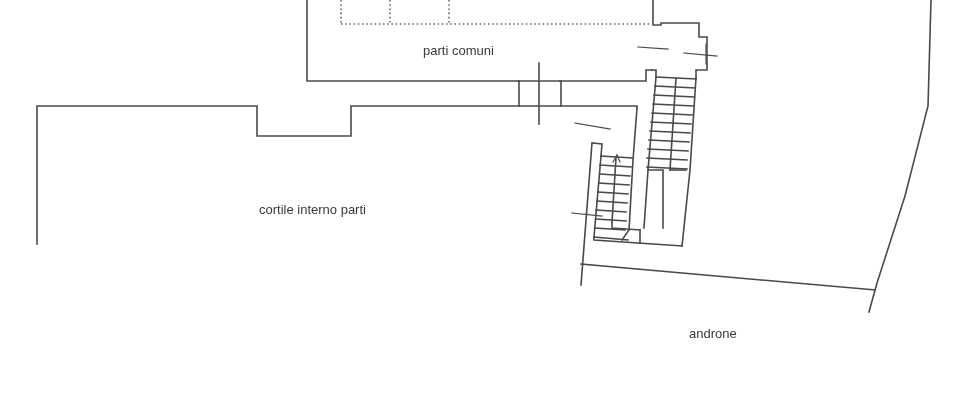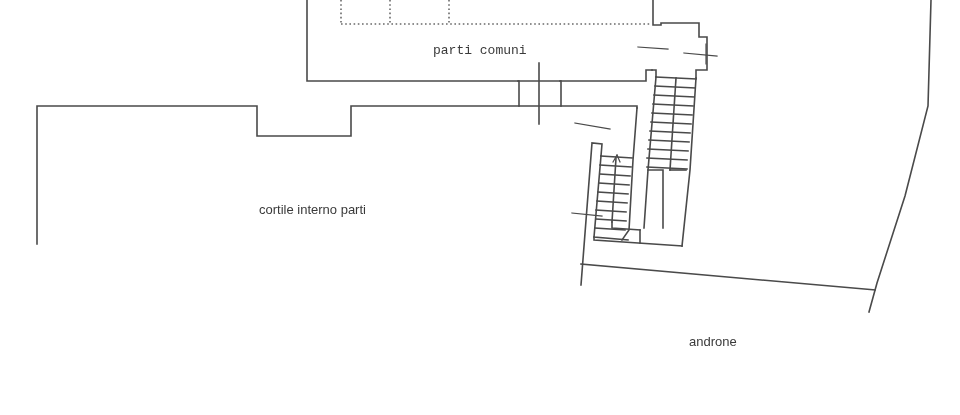--- a/index.html
+++ b/index.html
@@ -83,15 +83,15 @@
     <polyline points="594,237 594,240 682,246"></polyline>
     <line x1="640" y1="230" x2="640" y2="243"></line>
   </g>
 
   <g>
     <line x1="581" y1="264" x2="875" y2="290"></line>
     <polyline points="869,312 877,283 905,196 928,106 931,0"></polyline>
   </g>
 </svg>
 
-<div class="label" style="left:433px; top:43px;font-family:Liberation Mono, monospace;">parti comuni</div>
+<div class="label" style="left:423px; top:43px;">parti comuni</div>
 <div class="label" style="left:259px; top:202px;">cortile interno parti</div>
-<div class="label" style="left:689px; top:334px;">androne</div>
+<div class="label" style="left:689px; top:326px;">androne</div>
 
 </body></html>

